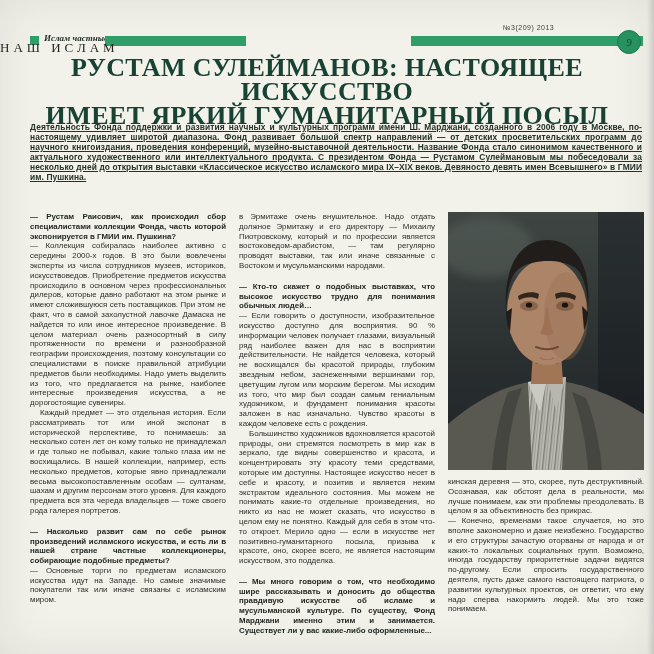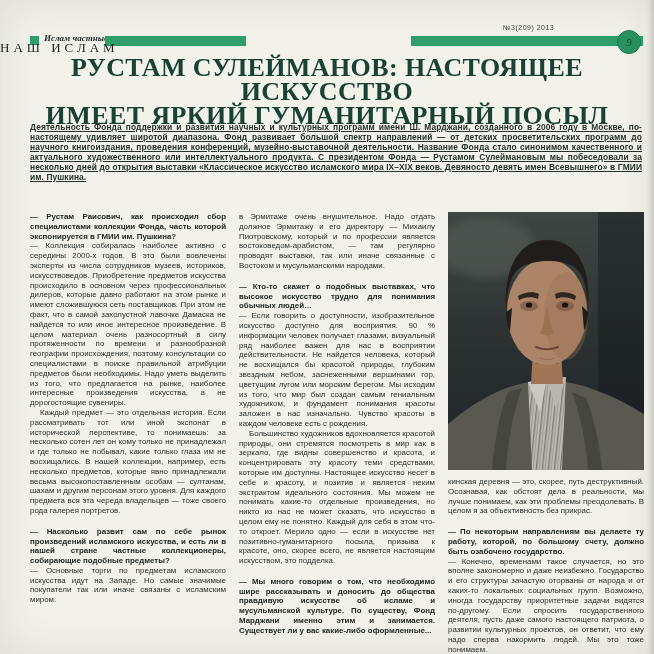--- a/index.html
+++ b/index.html
@@ -136,19 +136,18 @@
 
           <path d="M98,96 C97,108 95,116 92,121 C96,124 102,124 106,121 C102,114 101,106 100,96 Z" fill="#b0805c"></path>
           <path d="M88,135 C95,138 103,138 110,135" stroke="#7c503c" stroke-width="2" fill="none" stroke-linecap="round"></path>
           <path d="M92,146 C96,148 102,148 106,146" stroke="#9a6c4c" stroke-width="1.2" fill="none" opacity="0.6"></path>
 
           <rect width="196" height="258" fill="#101416" opacity="0.12"></rect>
         </svg>
       </div>
       <div>
           <p class="para answer">кинская деревня — это, скорее, путь деструктивный. Осознавая, как обстоят дела в реальности, мы лучше понимаем, как эти проблемы преодолевать. В целом я за объективность без прикрас.</p>
-          <p class="para question">— По некоторым направлениям вы делаете ту работу, которой, по большому счету, должно быть озабочено государство.</p>
           <p class="para answer">— Конечно, временами такое случается, но это вполне закономерно и даже неизбежно. Государство и его структуры зачастую оторваны от народа и от каких-то локальных социальных групп. Возможно, иногда государству приоритетные задачи видятся по-другому. Если спросить государственного деятеля, пусть даже самого настоящего патриота, о развитии культурных проектов, он ответит, что ему надо сперва накормить людей. Мы это тоже понимаем.</p>
         </div>
     </div>
   </div>
 
 </div>
 
 </body></html>

